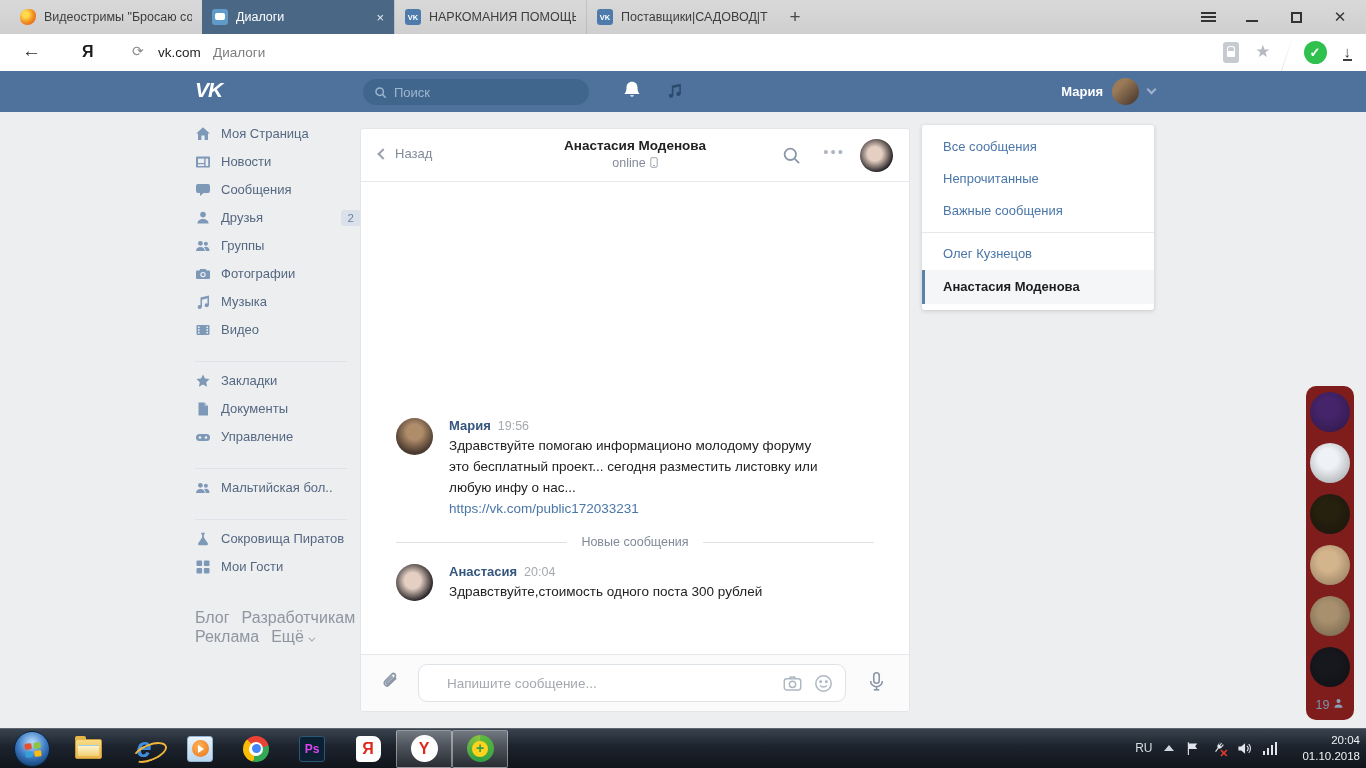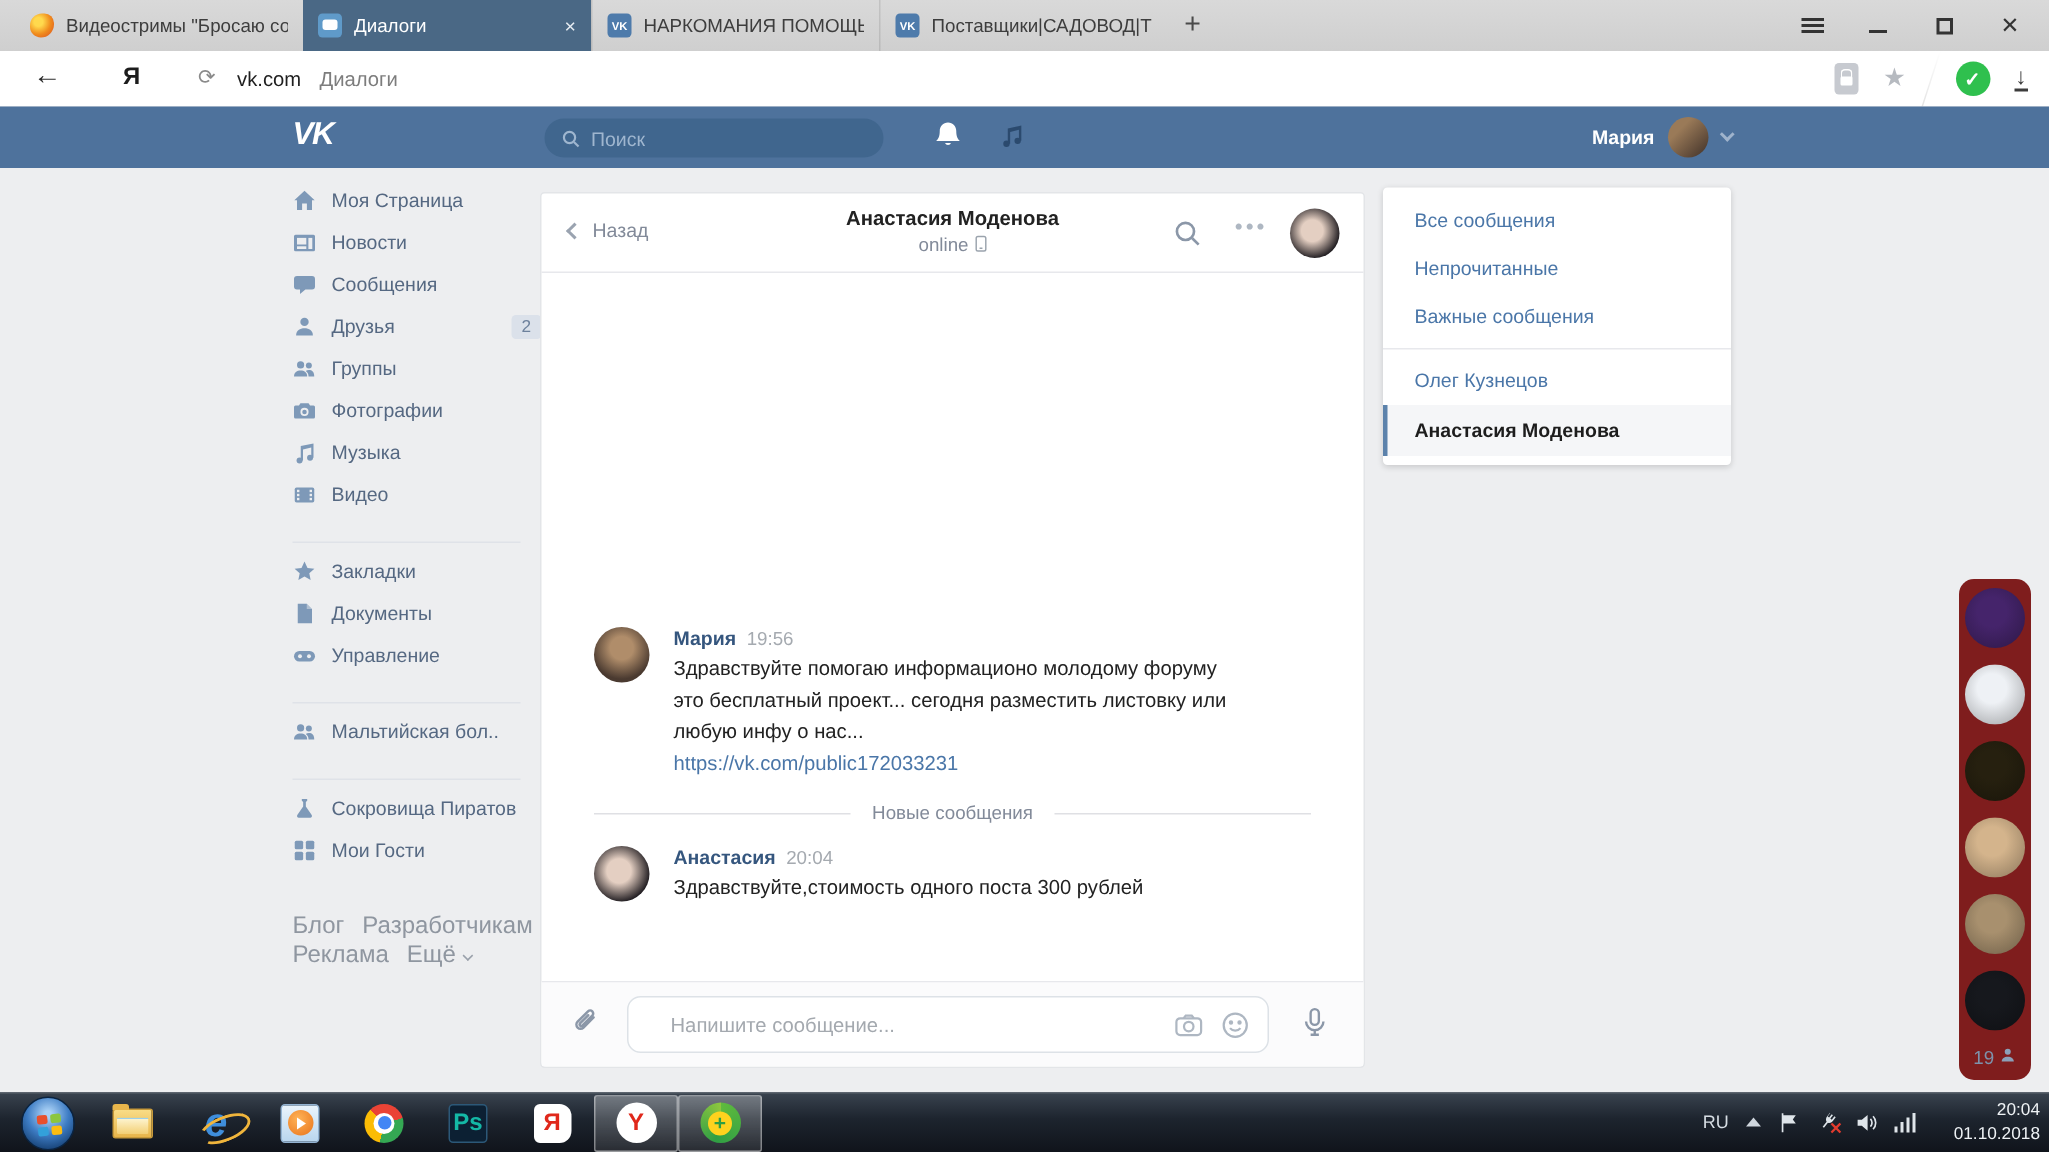--- a/index.html
+++ b/index.html
@@ -141,21 +141,21 @@
   .ic-folder::before { content:""; position:absolute; left:-1px; top:-4px; width:11px; height:4px; background:#e8b54b; border-radius:2px 2px 0 0; }
   .ic-folder::after { content:""; position:absolute; left:2px; top:5px; right:2px; bottom:2px; background:linear-gradient(#fdf3cd,#f3cf74); border-radius:1px; border-top:1px solid #9cd0ea; }
   .ic-ie { font-size:27px; font-weight:bold; font-style:italic; color:#3f8edb; position:relative; line-height:1; }
   .ic-ie::after { content:""; position:absolute; left:-4px; top:9px; width:32px; height:13px; border:2px solid #f0b53c; border-left-color:transparent; border-radius:50%; transform:rotate(-22deg); }
   .ic-wmp { width:26px; height:26px; border-radius:3px; background:linear-gradient(#eaf4fc,#b9d6ee); border:1px solid #93b3d2; display:flex; align-items:center; justify-content:center; }
   .ic-wmp i { width:17px; height:17px; border-radius:50%; background:radial-gradient(circle at 40% 35%, #ffb357, #e8731a); position:relative; }
   .ic-wmp i::after { content:""; position:absolute; left:6px; top:4.5px; border-left:6px solid #fff; border-top:4px solid transparent; border-bottom:4px solid transparent; }
   .ic-chrome { width:26px; height:26px; border-radius:50%; background:conic-gradient(from -45deg, #ea4335 0 33%, #34a853 0 66%, #fbbc05 0 100%); position:relative; }
   .ic-chrome::before { content:""; position:absolute; left:6px; top:6px; width:14px; height:14px; border-radius:50%; background:#fff; }
   .ic-chrome::after { content:""; position:absolute; left:8.5px; top:8.5px; width:9px; height:9px; border-radius:50%; background:#4286f5; }
-  .ic-ps { width:26px; height:26px; border-radius:3px; background:#0c2033; border:1px solid #2c5878; color:#14b8a6; font-size:16px; font-weight:bold; display:flex; align-items:center; justify-content:center; }
+  .ic-ps { width:26px; height:26px; border-radius:3px; background:#0c2033; border:1px solid #2c5878; color:#d946ef; font-size:12px; font-weight:bold; display:flex; align-items:center; justify-content:center; }
   .ic-ya { width:25px; height:26px; border-radius:4px 8px 8px 4px; background:#fff; color:#e0281b; font-size:16px; font-weight:bold; display:flex; align-items:center; justify-content:center; }
   .ic-yb { width:27px; height:27px; border-radius:50%; background:#fff; color:#e0281b; font-size:16px; font-weight:bold; display:flex; align-items:center; justify-content:center; }
   .ic-360 { width:27px; height:27px; border-radius:50%; background:conic-gradient(#5fba3d, #2f9e44 55%, #8dc63f); display:flex; align-items:center; justify-content:center; }
   .ic-360 i { width:16px; height:16px; border-radius:50%; background:#ffd21e; color:#2f9e44; font-style:normal; font-weight:bold; font-size:14px; line-height:15px; text-align:center; }
   .tray { position:absolute; right:6px; top:0; height:40px; display:flex; align-items:center; gap:11px;justify-content:center; }
   .tray-lang { color:#d6dde3; font-size:12px; }
   .tray-up { width:0; height:0; border-left:5px solid transparent; border-right:5px solid transparent; border-bottom:6px solid #cfd6dd; }
   .tray-ic { width:15px; height:15px; color:#dfe5ea; position:relative; }
   .tray-ic svg { width:100%; height:100%; }
   .tray-x { position:absolute; right:-3px; bottom:-3px; color:#e23b2e; font-size:11px; font-weight:bold; line-height:1; }

